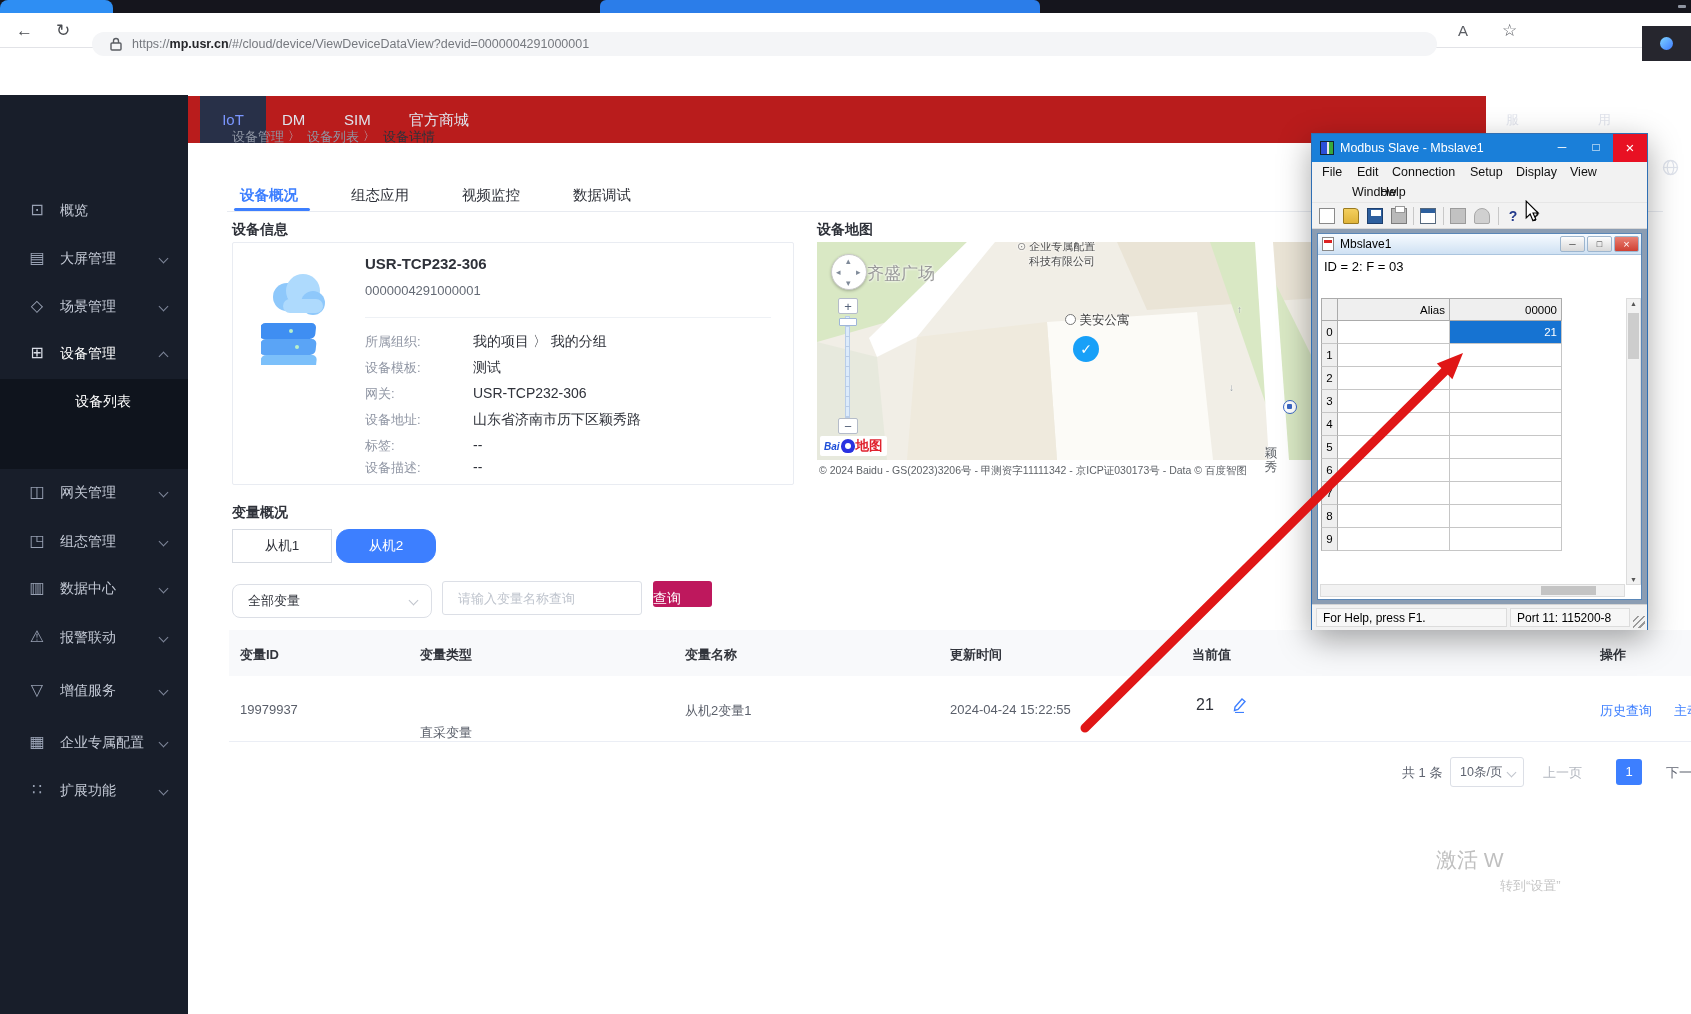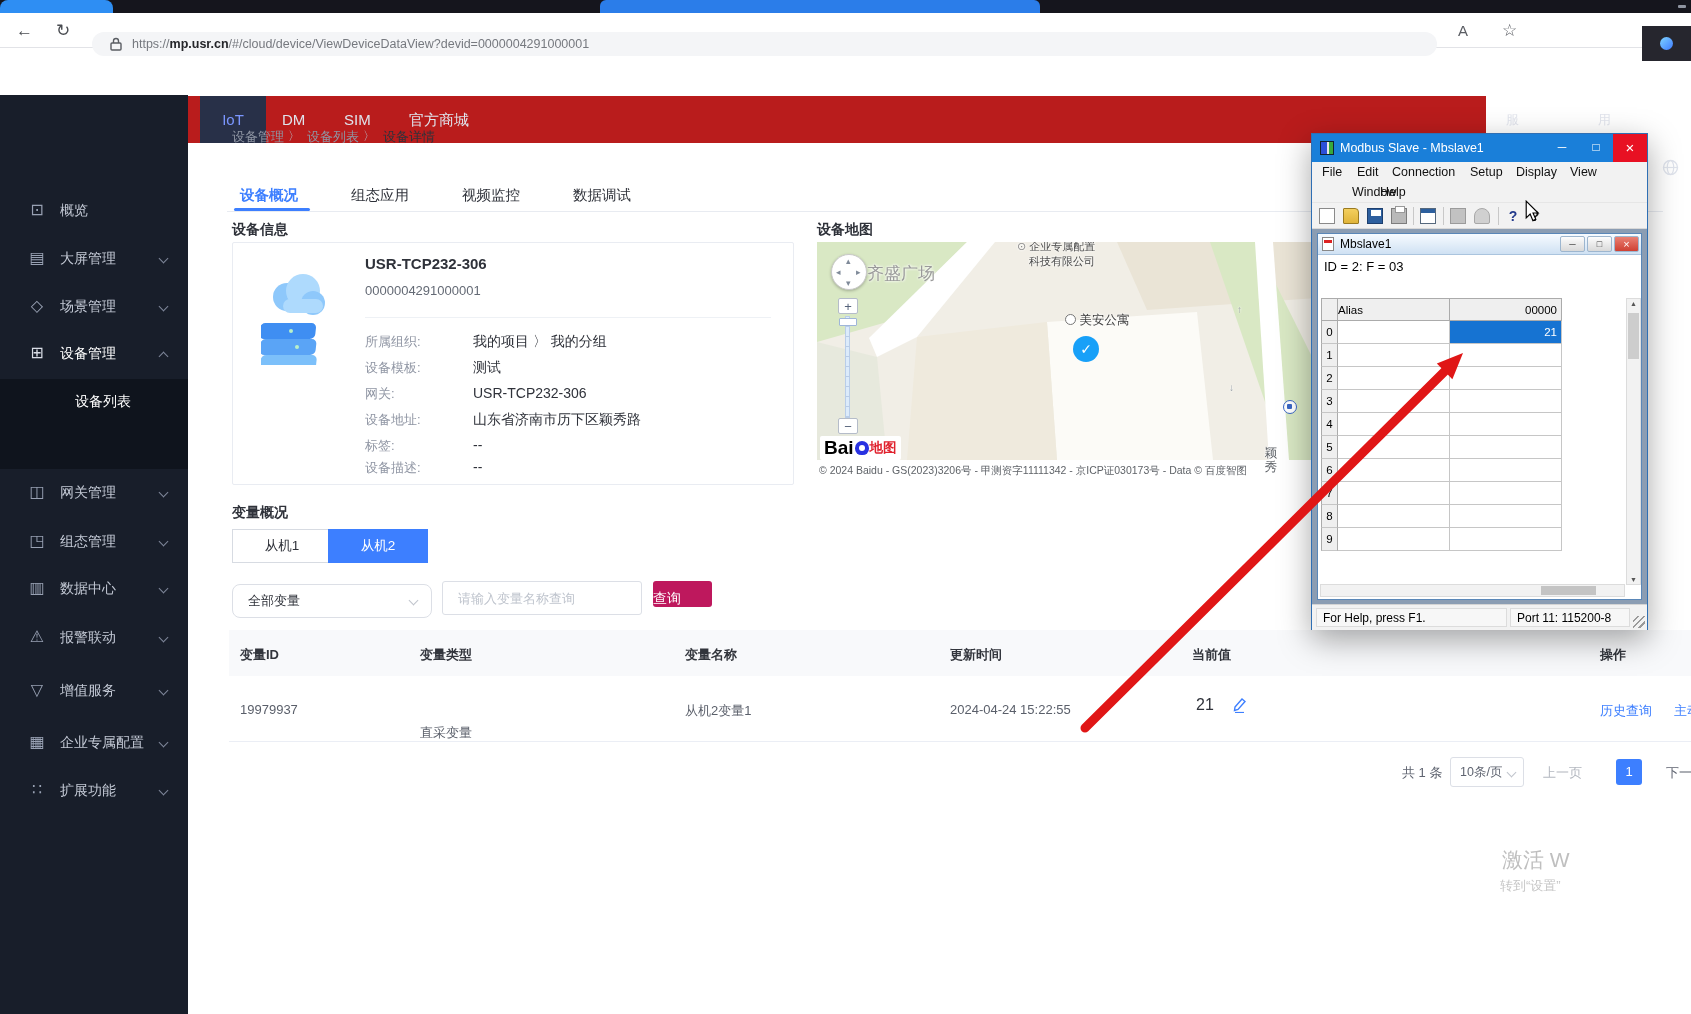--- a/index.html
+++ b/index.html
@@ -73,21 +73,21 @@
   .ztrack{left:28px;top:74px;width:5px;height:102px;border:1px solid #b9cde8;z-index:2;
         background:repeating-linear-gradient(#dcebfb 0 9px,#b9cde8 9px 10px);}
   .zthumb{left:22px;top:76px;width:18px;height:8px;background:#fff;border:1px solid #9fb6d8;z-index:2;border-radius:1px;}
   .marker{left:256px;top:94px;width:26px;height:26px;border-radius:50%;background:#18a0f8;color:#fff;
           text-align:center;line-height:26px;font-size:14px;font-weight:bold;z-index:2;}
   .busicon{left:466px;top:158px;width:14px;height:14px;border-radius:50%;background:#fff;border:1.5px solid #3a66c4;z-index:2;}
   .busicon i{position:absolute;left:3px;top:3px;width:5px;height:5px;background:#3a66c4;border-radius:1px;}
   .roadlabel{left:446px;top:204px;width:16px;font-size:12.5px;color:#5f6368;line-height:14px;z-index:4;
              text-shadow:0 0 3px #fff,0 0 3px #fff;text-align:center;}
   .baidulogo{left:3px;top:194px;z-index:5;background:#fff;border-radius:2px;padding:1px 4px;display:flex;align-items:center;}
-  .bd-bai{font-size:19px;font-weight:800;color:#000000;}
+  .bd-bai{font-size:10px;font-weight:800;color:#1d4ed8;font-style:italic;}
   .bd-paw{width:14px;height:14px;border-radius:50% 50% 45% 45%;background:#2932e1;margin:0 1px;position:relative;}
   .bd-paw i{position:absolute;left:4px;top:4px;width:6px;height:6px;background:#fff;border-radius:50%;}
   .bd-map{font-size:13.5px;font-weight:bold;color:#e0222e;}
 
   
   .slv-tab{top:529px;width:100px;height:34px;text-align:center;line-height:32px;font-size:13.5px;}
   .slv-off{background:#fff;border:1px solid #d7dbe2;color:#2f323a;}
   .slv-on{background:#3d7fff;color:#fff;border:1px solid #3d7fff;}
   .selbox{left:232px;top:584px;width:200px;height:34px;border:1px solid #dcdfe6;border-radius:8px;background:#fff;}
   .selbox span{position:absolute;left:15px;line-height:32px;font-size:13px;color:#2f323a;}
@@ -104,21 +104,21 @@
   .td{top:702px;font-size:13px;color:#5a5f6a;}
   .td-val{left:1196px;top:696px;font-size:16px;color:#2f323a;}
   .link{color:#3d7fff;}
   .pg-total{left:1402px;top:764px;font-size:13px;color:#5f6470;}
   .pg-size{left:1450px;top:757px;width:74px;height:30px;border:1px solid #dcdfe6;border-radius:3px;background:#fff;}
   .pg-size span{position:absolute;left:9px;line-height:28px;font-size:12.5px;color:#5f6470;}
   .pg-prev{left:1543px;top:764px;font-size:13px;color:#b4b8c0;}
   .pg-cur{left:1616px;top:759px;width:26px;height:26px;background:#3d7fff;border-radius:3px;color:#fff;
           text-align:center;line-height:26px;font-size:13px;}
   .pg-next{left:1666px;top:764px;font-size:13px;color:#5f6470;white-space:nowrap;}
-  .wm1{left:1502px;top:846px;font-size:21px;color:#bfbfbf;}
+  .wm1{left:1436px;top:846px;font-size:21px;color:#bfbfbf;}
   .wm2{left:1500px;top:877px;font-size:13px;color:#c6c6c6;}
 
   
   .mwin{left:1311px;top:133px;width:337px;height:497px;background:#f0f0f0;border:1px solid #2f6fb4;
         box-shadow:0 10px 30px rgba(0,0,0,.35);z-index:20;}
   .mtitle{position:absolute;left:0;top:0;width:100%;height:28px;background:#1a7fd9;}
   .mtitle .t{position:absolute;left:28px;top:0;line-height:28px;font-size:12.5px;color:#fff;}
   .mico{position:absolute;left:8px;top:7px;width:14px;height:14px;
         background:linear-gradient(90deg,#2c4fd8 0 6px,#e8e8e8 6px 8px,#37a93c 8px 14px);border:1px solid #123;}
   .wbtn{position:absolute;top:0;width:34px;height:28px;text-align:center;line-height:27px;font-size:12px;color:#fff;}
@@ -149,21 +149,21 @@
   .ctitle .t{position:absolute;left:22px;top:0;line-height:20px;font-size:12px;color:#000;}
   .cbtn{position:absolute;top:2px;width:25px;height:16px;text-align:center;line-height:15px;font-size:9px;color:#333;
         background:linear-gradient(#fdfdfd,#d9d9d9);border:1px solid #9db6cf;border-radius:2px;}
   .cbtn.close{background:linear-gradient(#e98073,#cf4033);color:#fff;}
   .idline{position:absolute;left:0;top:21px;width:100%;height:26px;background:#fff;}
   .idline span{position:absolute;left:6px;top:4px;font-size:13px;color:#000;}
   .grid{position:absolute;left:3px;top:64px;}
   .grow{display:flex;}
   .gc{border-right:1px solid #c6c6c6;border-bottom:1px solid #c6c6c6;height:23px;font-size:11.5px;
       line-height:22px;background:#fff;color:#000;}
-  .gc.hd{background:#efefef;border-right:1px solid #ababab;border-bottom:1px solid #ababab;padding-right:4px;}
+  .gc.hd{background:#efefef;border-right:1px solid #ababab;border-bottom:1px solid #ababab;text-align:right;padding-right:4px;}
   .gc.idx{width:17px;background:#efefef;text-align:center;border-right:1px solid #ababab;}
   .gc.c1{width:112px;}
   .gc.c2{width:112px;text-align:right;padding-right:4px;}
   .gc.seltd{background:#1673d2;color:#fff;}
   .gtop{border-top:1px solid #ababab;}
   .gleft{border-left:1px solid #ababab;}
   .vscroll{position:absolute;right:0;top:64px;width:15px;height:287px;background:#f2f2f2;border:1px solid #dcdcdc;}
   .vscroll .ar{position:absolute;left:0;width:13px;text-align:center;font-size:7px;color:#555;}
   .vthumb{position:absolute;left:1px;top:14px;width:11px;height:46px;background:#cdcdcd;}
   .hscroll{position:absolute;left:2px;bottom:2px;width:305px;height:13px;background:#f2f2f2;border:1px solid #dcdcdc;}
@@ -388,21 +388,21 @@
       <span class="bd-bai">Bai</span>
       <span class="bd-paw">
           <i></i>
         </span>
       <span class="bd-map">地图</span>
     </div>
   </div>
 
   <span class="abs sec-title" style="left:232px;top:504px;">变量概况</span>
   <div class="abs slv-tab slv-off" style="left:232px;">从机1</div>
-  <div class="abs slv-tab slv-on" style="left:328px;">从机2</div>
+  <div class="abs slv-tab slv-on" style="left:336px;border-radius:13px;">从机2</div>
 
   <div class="abs selbox">
     <span>全部变量</span>
     <i class="sel-chev"></i>
   </div>
   <input class="abs searchin" placeholder="请输入变量名称查询" style="">
   <div class="abs qbtn">查询</div>
 
   <div class="abs thead"></div>
   <span class="abs th" style="left:240px;">变量ID</span>

